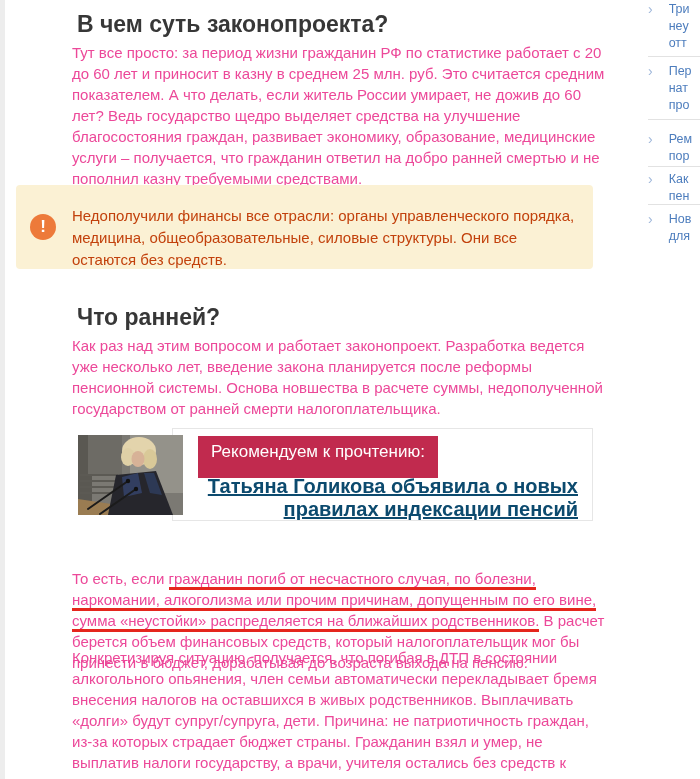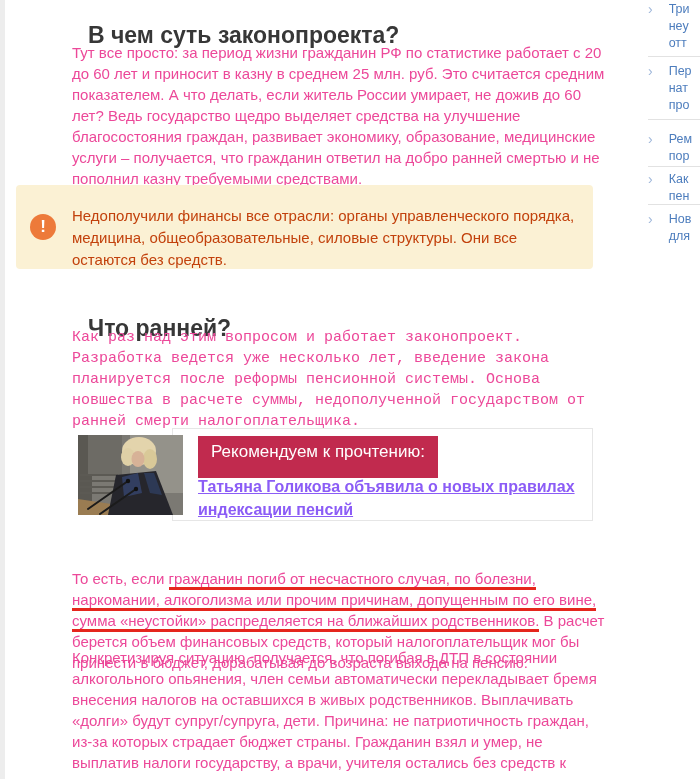--- a/index.html
+++ b/index.html
@@ -4,26 +4,26 @@
 <style>
   html,body{margin:0;padding:0;}
   body{
     width:700px;height:779px;overflow:hidden;position:relative;
     background:#ffffff;
     font-family:"Liberation Sans", sans-serif;
     -webkit-font-smoothing:antialiased;
   }
   .edge-strip{position:absolute;left:0;top:0;width:5px;height:779px;background:#ededed;}
   .content{position:absolute;left:0;top:0;width:648px;height:779px;}
-  .h2{position:absolute;left:72px;margin:16px;font-size:23px;line-height:26px;font-weight:700;color:#373737;}
+  .h2{position:absolute;left:72px;margin:5px;font-size:23px;line-height:26px;font-weight:700;color:#373737;}
   .h2-1{top:6px;}
   .h2-2{top:299px;}
   .para{position:absolute;left:72px;width:541px;margin:0;font-size:15px;line-height:21px;color:#ec4899;}
   .p1{top:42px;}
-  .p2{top:327px;font-family:Liberation Mono, monospace;}
+  .p2{top:335px;}
   .p3{top:568px;}
   .p4{top:647px;}
   .alert{
     position:absolute;left:16px;top:185px;width:577px;height:84px;box-sizing:border-box;
     background:#fbf1d4;border-radius:4px;
   }
   .alert-icon{
     position:absolute;left:14px;top:29px;width:26px;height:26px;border-radius:50%;
     background:#ed7a3a;color:#ffffff;font-weight:700;font-size:17px;line-height:26px;text-align:center;
   }
@@ -36,22 +36,22 @@
     border:1px solid #e6e6e6;background:#ffffff;
   }
   .rec-photo{position:absolute;left:-95px;top:6px;width:105px;height:80px;cursor:pointer;}
   .rec-photo svg{display:block;}
   .rec-banner{
     position:absolute;left:25px;top:7px;height:42px;line-height:31px;padding:0 13px;
     background:#c12a4e;color:#ffffff;font-size:17px;white-space:nowrap;
   }
   .rec-link{
     position:absolute;left:25px;top:46px;width:380px;display:block;
-    font-size:16px;line-height:23px;font-weight:700;color:#8b5cf6;
-    text-decoration:underline;cursor:pointer;
+    font-size:20px;line-height:23px;font-weight:700;color:#0c4a6e;
+    text-decoration:underline;cursor:pointer;text-align:right;
   }
   .redline{border-bottom:3px solid #e5261d;}
   .sidebar{position:absolute;left:645px;top:0;width:55px;height:779px;}
   .sb-item{position:absolute;left:0;display:flex;gap:7px;cursor:pointer;}
   .sb-chev{color:#9fb7da;font-size:14px;line-height:17px;padding-left:3px;}
   .sb-lines{display:flex;flex-direction:column;}
   .sb-lines span{
     font-size:12.5px;line-height:17px;color:#4d7dbd;white-space:nowrap;margin-left:9px;
   }
   .sb-divider{position:absolute;left:3px;width:60px;border-top:1px solid #e2e2e2;}

